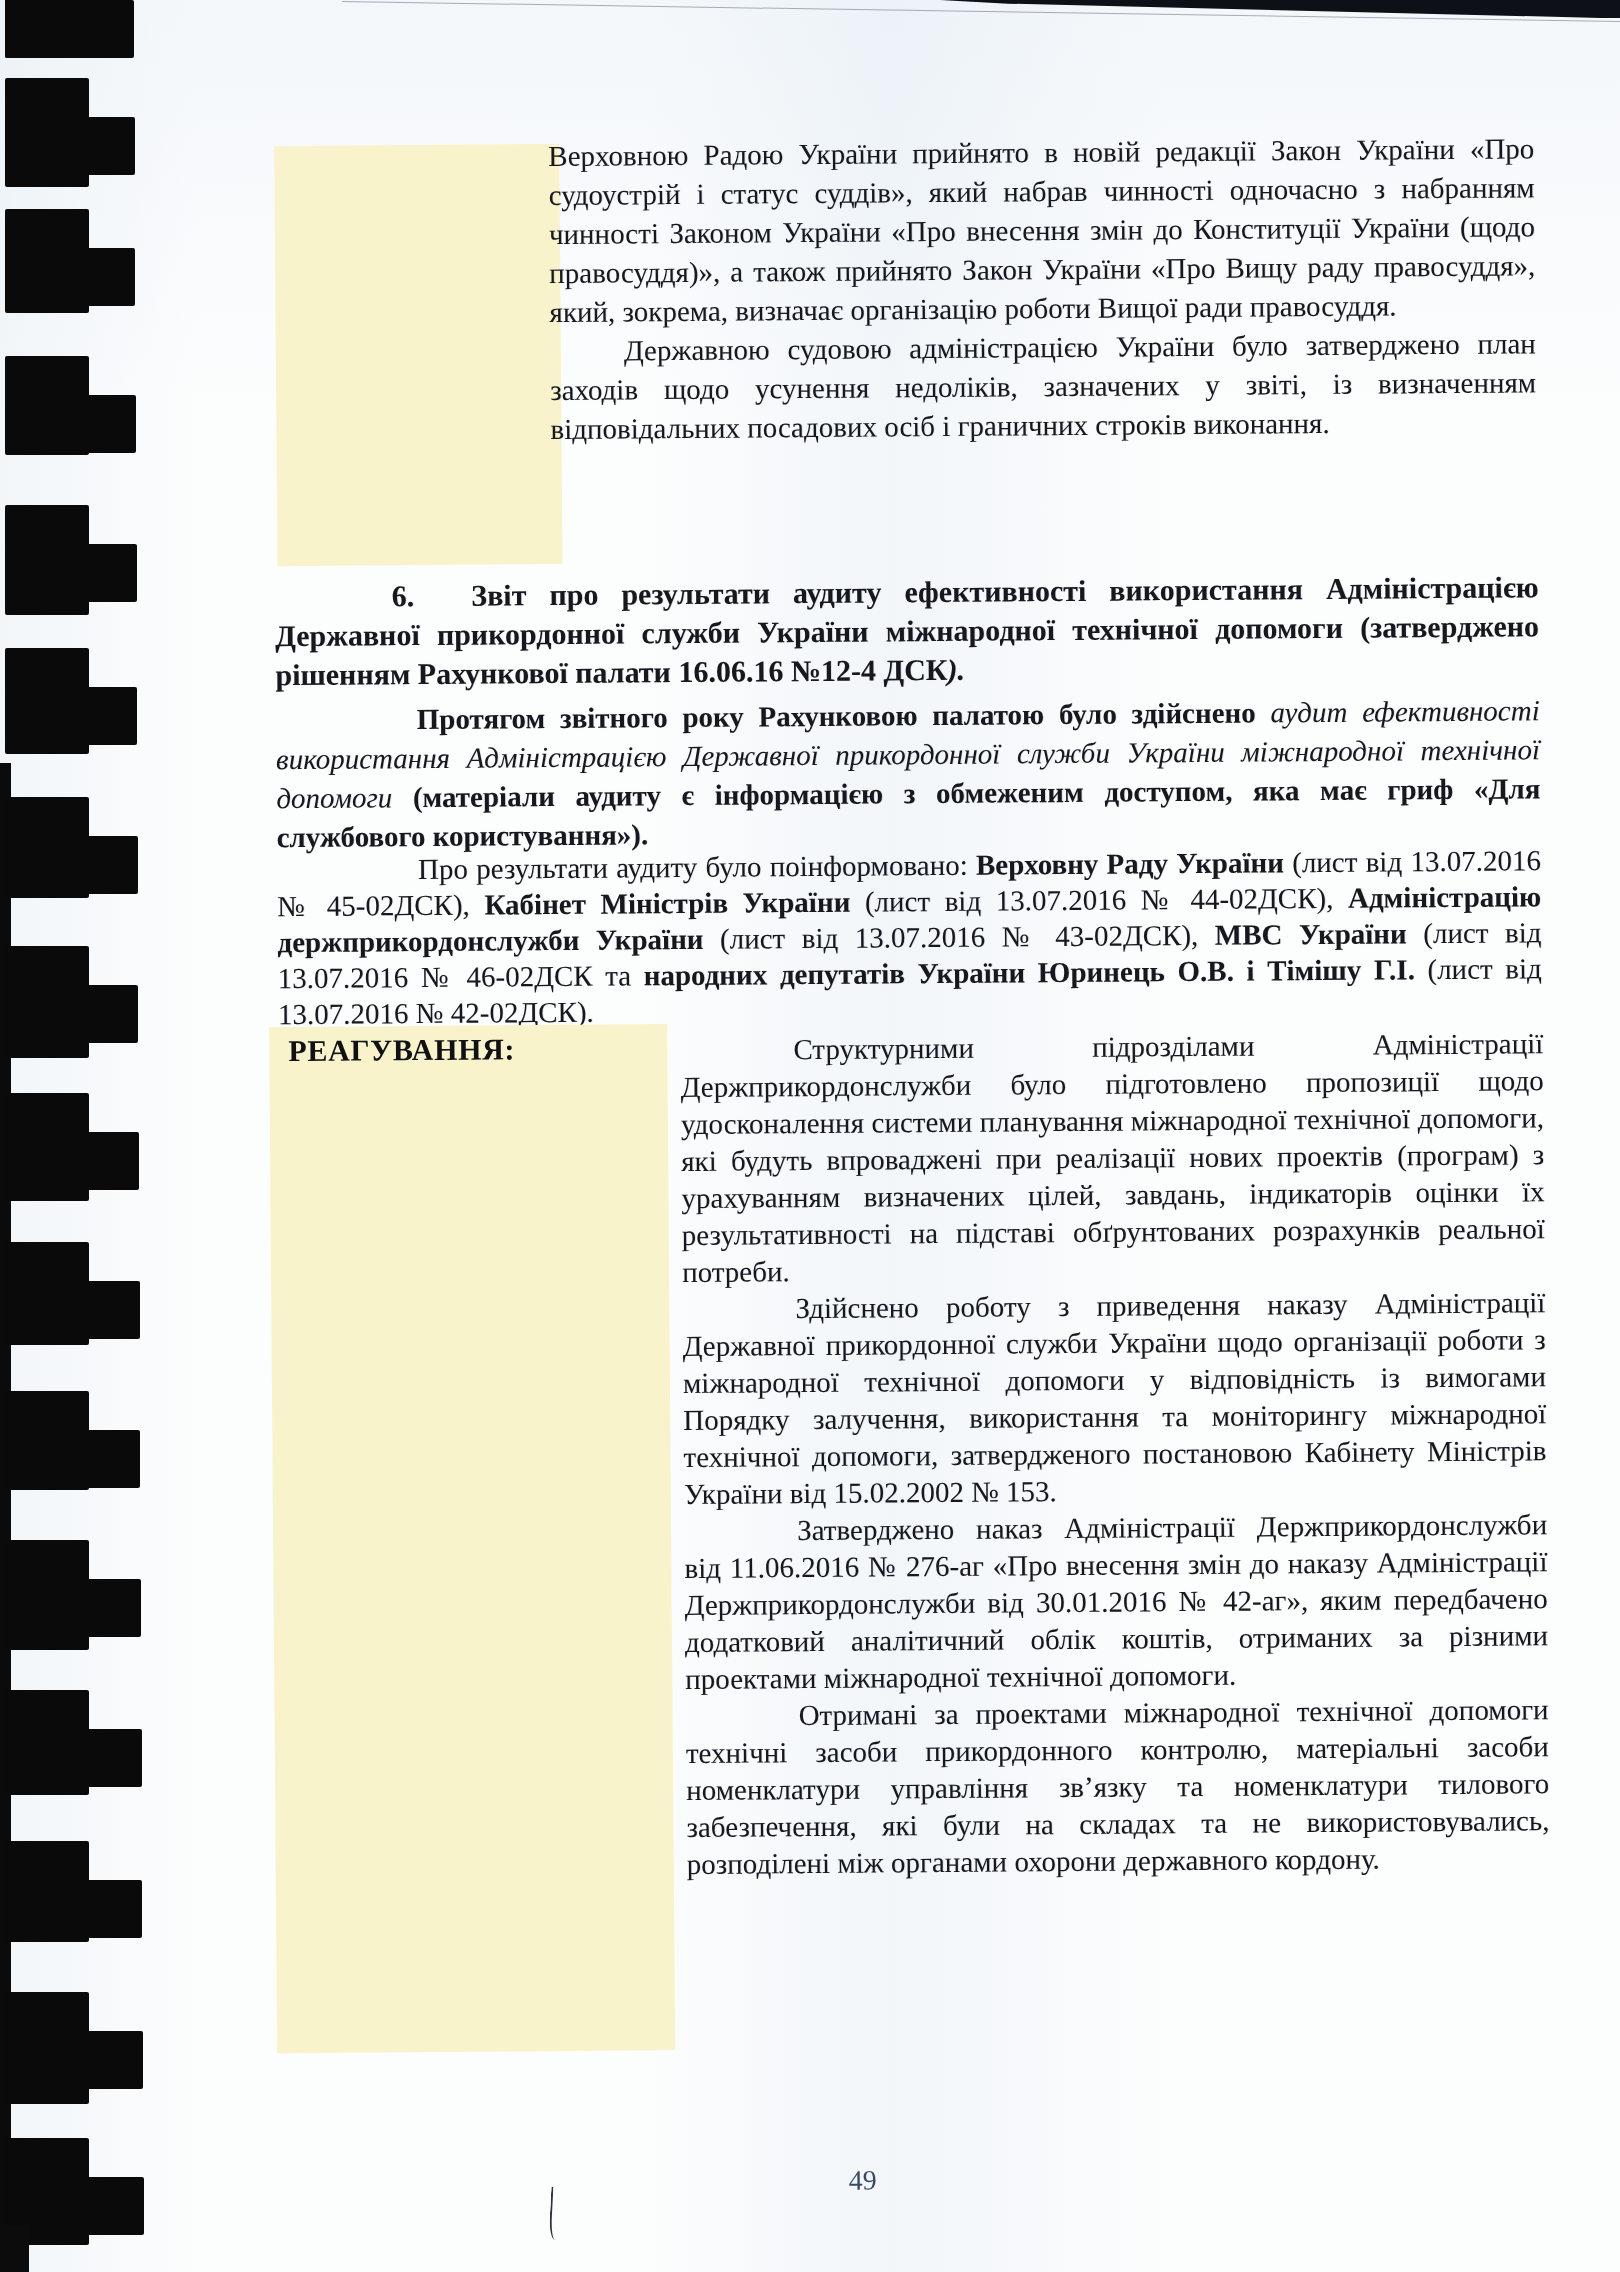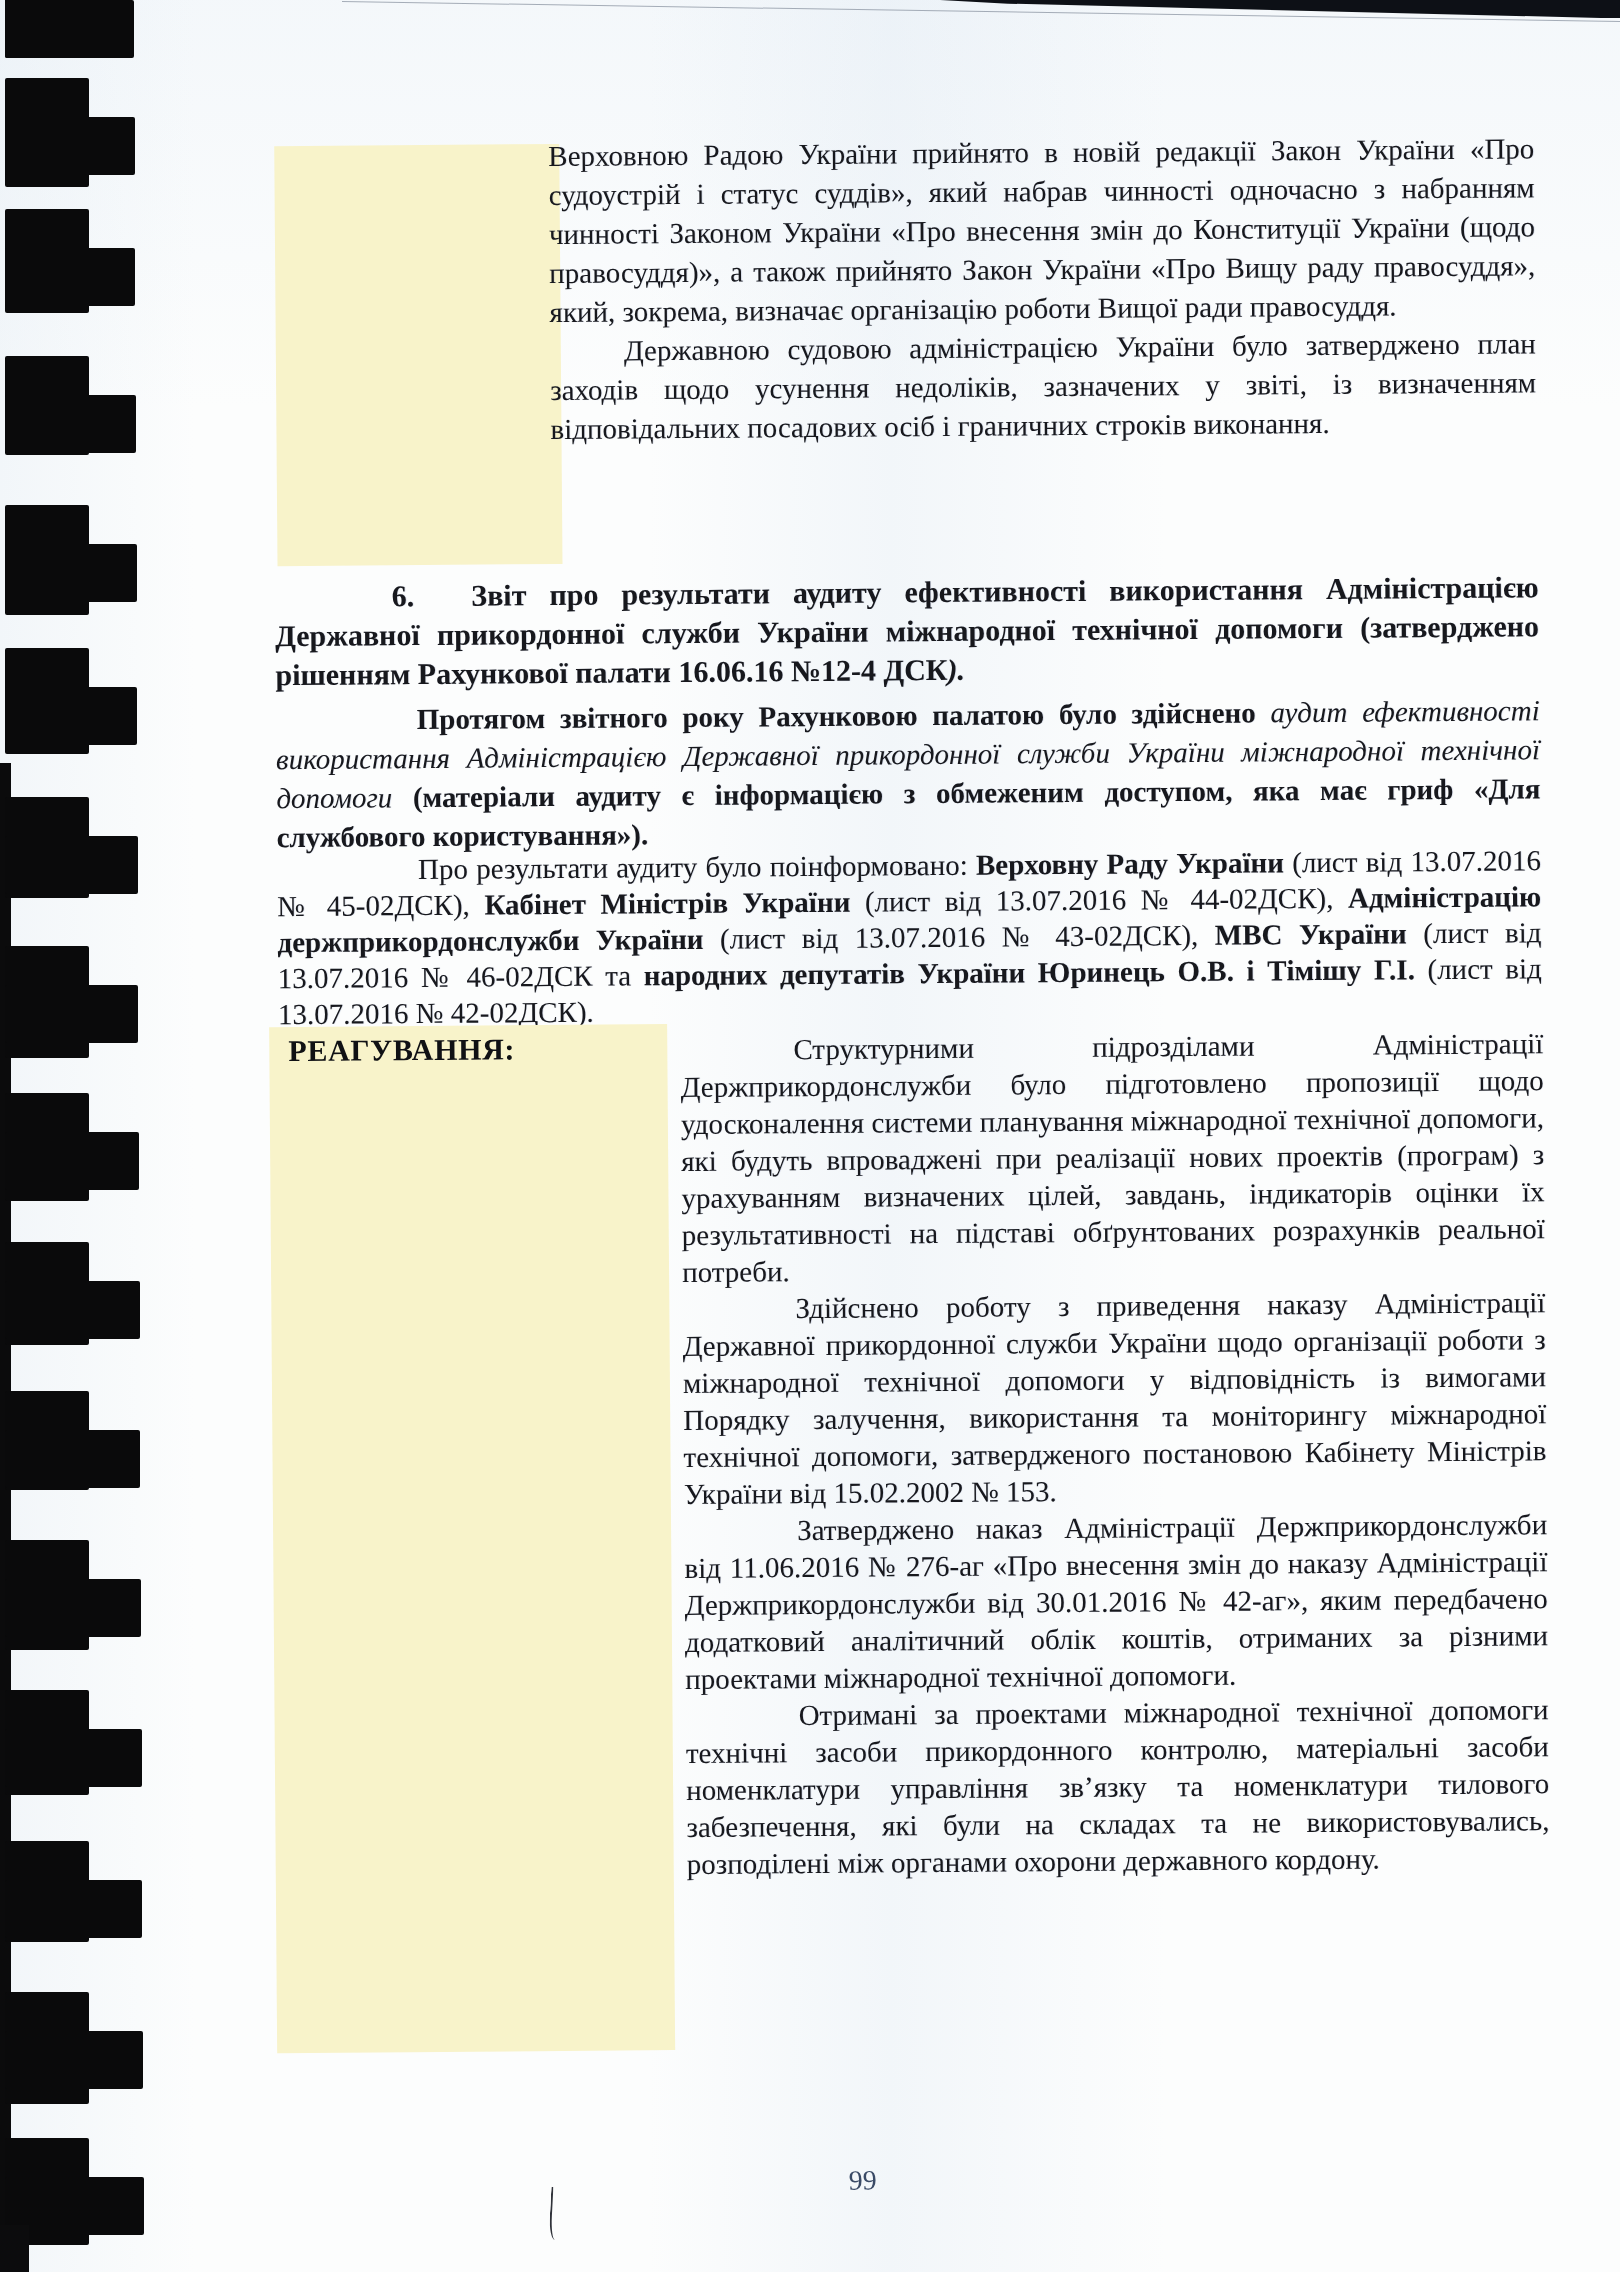--- a/index.html
+++ b/index.html
@@ -172,21 +172,21 @@
       <span class="reaction-label">РЕАГУВАННЯ:</span>
     </div>
 
     <div class="reaction-col">
       <p>Структурними підрозділами Адміністрації Держприкордонслужби було підготовлено пропозиції щодо удосконалення системи планування міжнародної технічної допомоги, які будуть впроваджені при реалізації нових проектів (програм) з урахуванням визначених цілей, завдань, індикаторів оцінки їх результативності на підставі обґрунтованих розрахунків реальної потреби.</p>
       <p>Здійснено роботу з приведення наказу Адміністрації Державної прикордонної служби України щодо організації роботи з міжнародної технічної допомоги у відповідність із вимогами Порядку залучення, використання та моніторингу міжнародної технічної допомоги, затвердженого постановою Кабінету Міністрів України від 15.02.2002 № 153.</p>
       <p>Затверджено наказ Адміністрації Держприкордонслужби від 11.06.2016 № 276-аг «Про внесення змін до наказу Адміністрації Держприкордонслужби від 30.01.2016 № 42-аг», яким передбачено додатковий аналітичний облік коштів, отриманих за різними проектами міжнародної технічної допомоги.</p>
       <p>Отримані за проектами міжнародної технічної допомоги технічні засоби прикордонного контролю, матеріальні засоби номенклатури управління зв’язку та номенклатури тилового забезпечення, які були на складах та не використовувались, розподілені між органами охорони державного кордону.</p>
     </div>
 
-    <div class="page-number">99</div>
+    <div class="page-number">49</div>
   </div>
 
   <div class="art-top-wedge"></div>
   <div class="art-top-line"></div>
   <div class="art-bottom-tooth"></div>
   <div class="art-squiggle"></div>
 
 </div>
 
 

